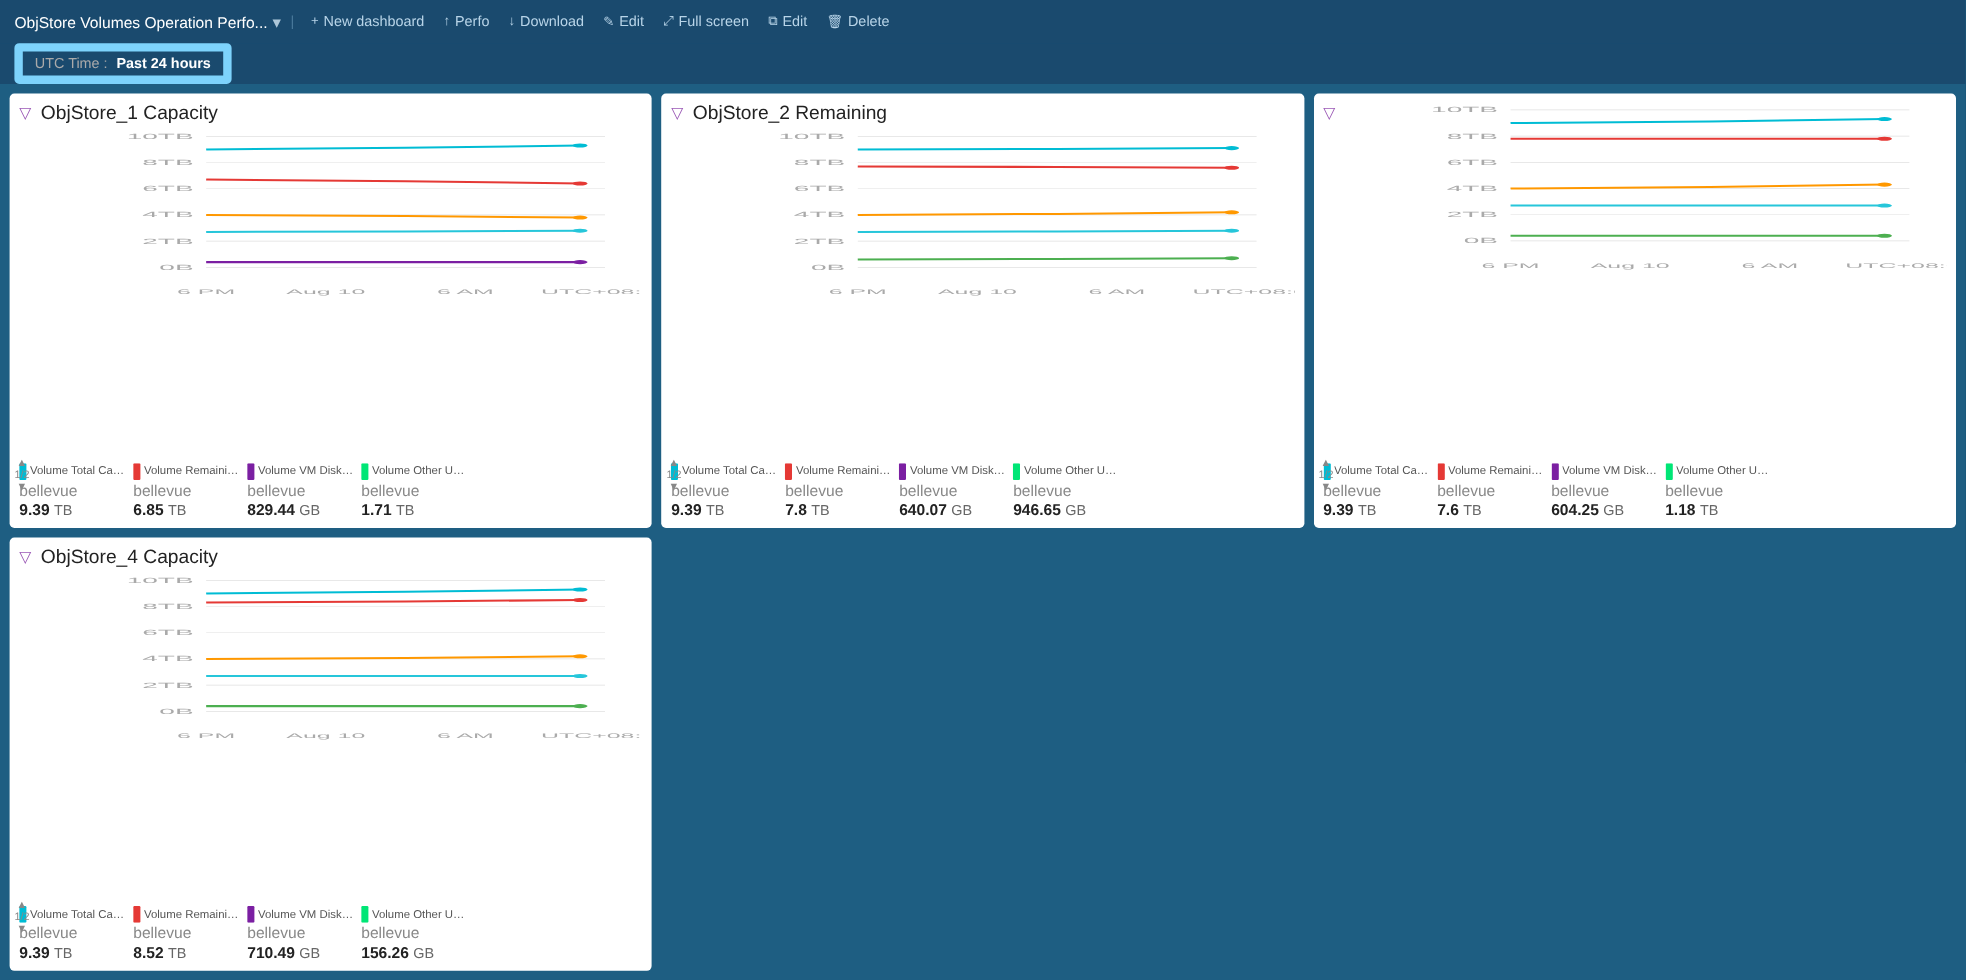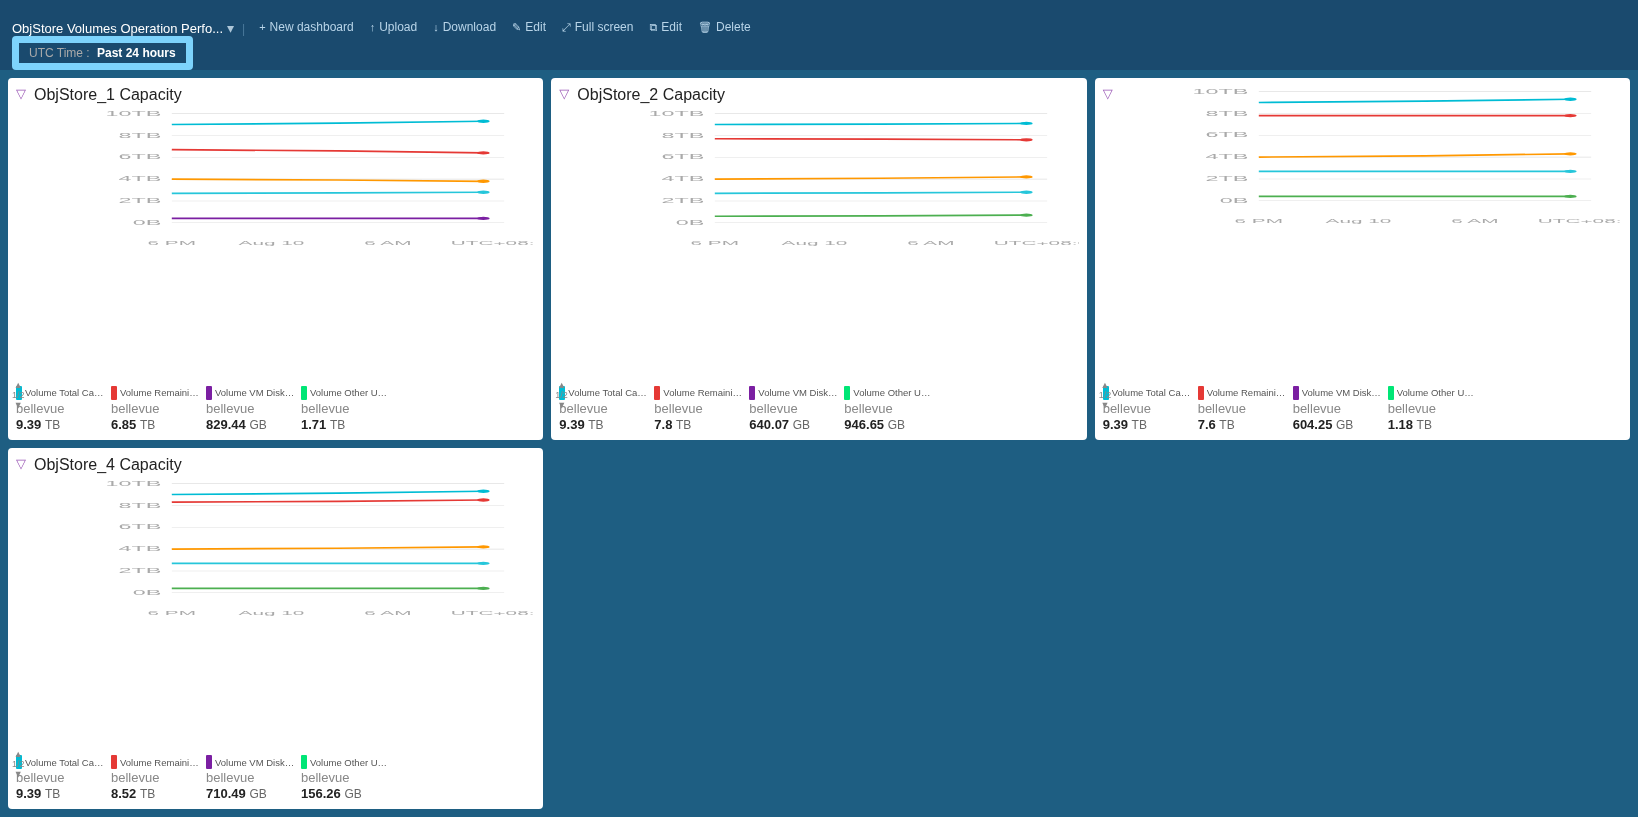--- a/index.html
+++ b/index.html
@@ -9,21 +9,21 @@
       color: #333;
       font-size: 12px;
       height: 817px;
       overflow: hidden;
     }
     
     .topbar {
       background-color: #1a4a6e;
       color: #fff;
       display: flex;
-      align-items: flex-end;
+      align-items: center;
       height: 36px;
       padding: 0 12px;
       gap: 4px;
     }
     .topbar-title {
       font-size: 13px;
       font-weight: 500;
       color: #fff;
     }
     .topbar-chevron {
@@ -188,21 +188,21 @@
 <div class="topbar">
   <span class="topbar-title">ObjStore Volumes Operation Perfo...</span>
   <span class="topbar-chevron">▾</span>
   <span class="topbar-sep">|</span>
   <div class="topbar-action">
     <span class="icon">+</span>
     <span>New dashboard</span>
   </div>
   <div class="topbar-action">
     <span class="icon">↑</span>
-    <span>Upload</span>
+    <span>Perfo</span>
   </div>
   <div class="topbar-action">
     <span class="icon">↓</span>
     <span>Download</span>
   </div>
   <div class="topbar-action">
     <span class="icon">✎</span>
     <span>Edit</span>
   </div>
   <div class="topbar-action">
@@ -299,21 +299,21 @@
         <span class="metric-label-text">Volume Other Used Ca...</span>
       </div>
       <div class="metric-sublabel">bellevue</div>
       <div class="metric-value">1.71 <span class="metric-unit">TB</span></div>
     </div>
       </div>
     </div>
     <div class="panel">
       <span class="panel-filter-icon">▽</span>
       <div class="panel-title-wrap">
-        <div class="panel-title">ObjStore_2 Capacity</div>
+        <div class="panel-title">ObjStore_2 Remaining</div>
       </div>
       <div class="chart-area">
         <svg viewBox="0 0 100 100" preserveAspectRatio="none" style="width:100%;height:140px;display:block;">
           <line x1="30" y1="4" x2="94" y2="4" stroke="#e0e0e0" stroke-width="0.4"></line>
           <text x="28" y="5.5" text-anchor="end" font-size="4.5" fill="#aaa">10TB</text>
           <line x1="30" y1="19.6" x2="94" y2="19.6" stroke="#e0e0e0" stroke-width="0.4"></line>
           <text x="28" y="21.1" text-anchor="end" font-size="4.5" fill="#aaa">8TB</text>
           <line x1="30" y1="35.2" x2="94" y2="35.2" stroke="#e0e0e0" stroke-width="0.4"></line>
           <text x="28" y="36.7" text-anchor="end" font-size="4.5" fill="#aaa">6TB</text>
           <line x1="30" y1="50.8" x2="94" y2="50.8" stroke="#e0e0e0" stroke-width="0.4"></line>

